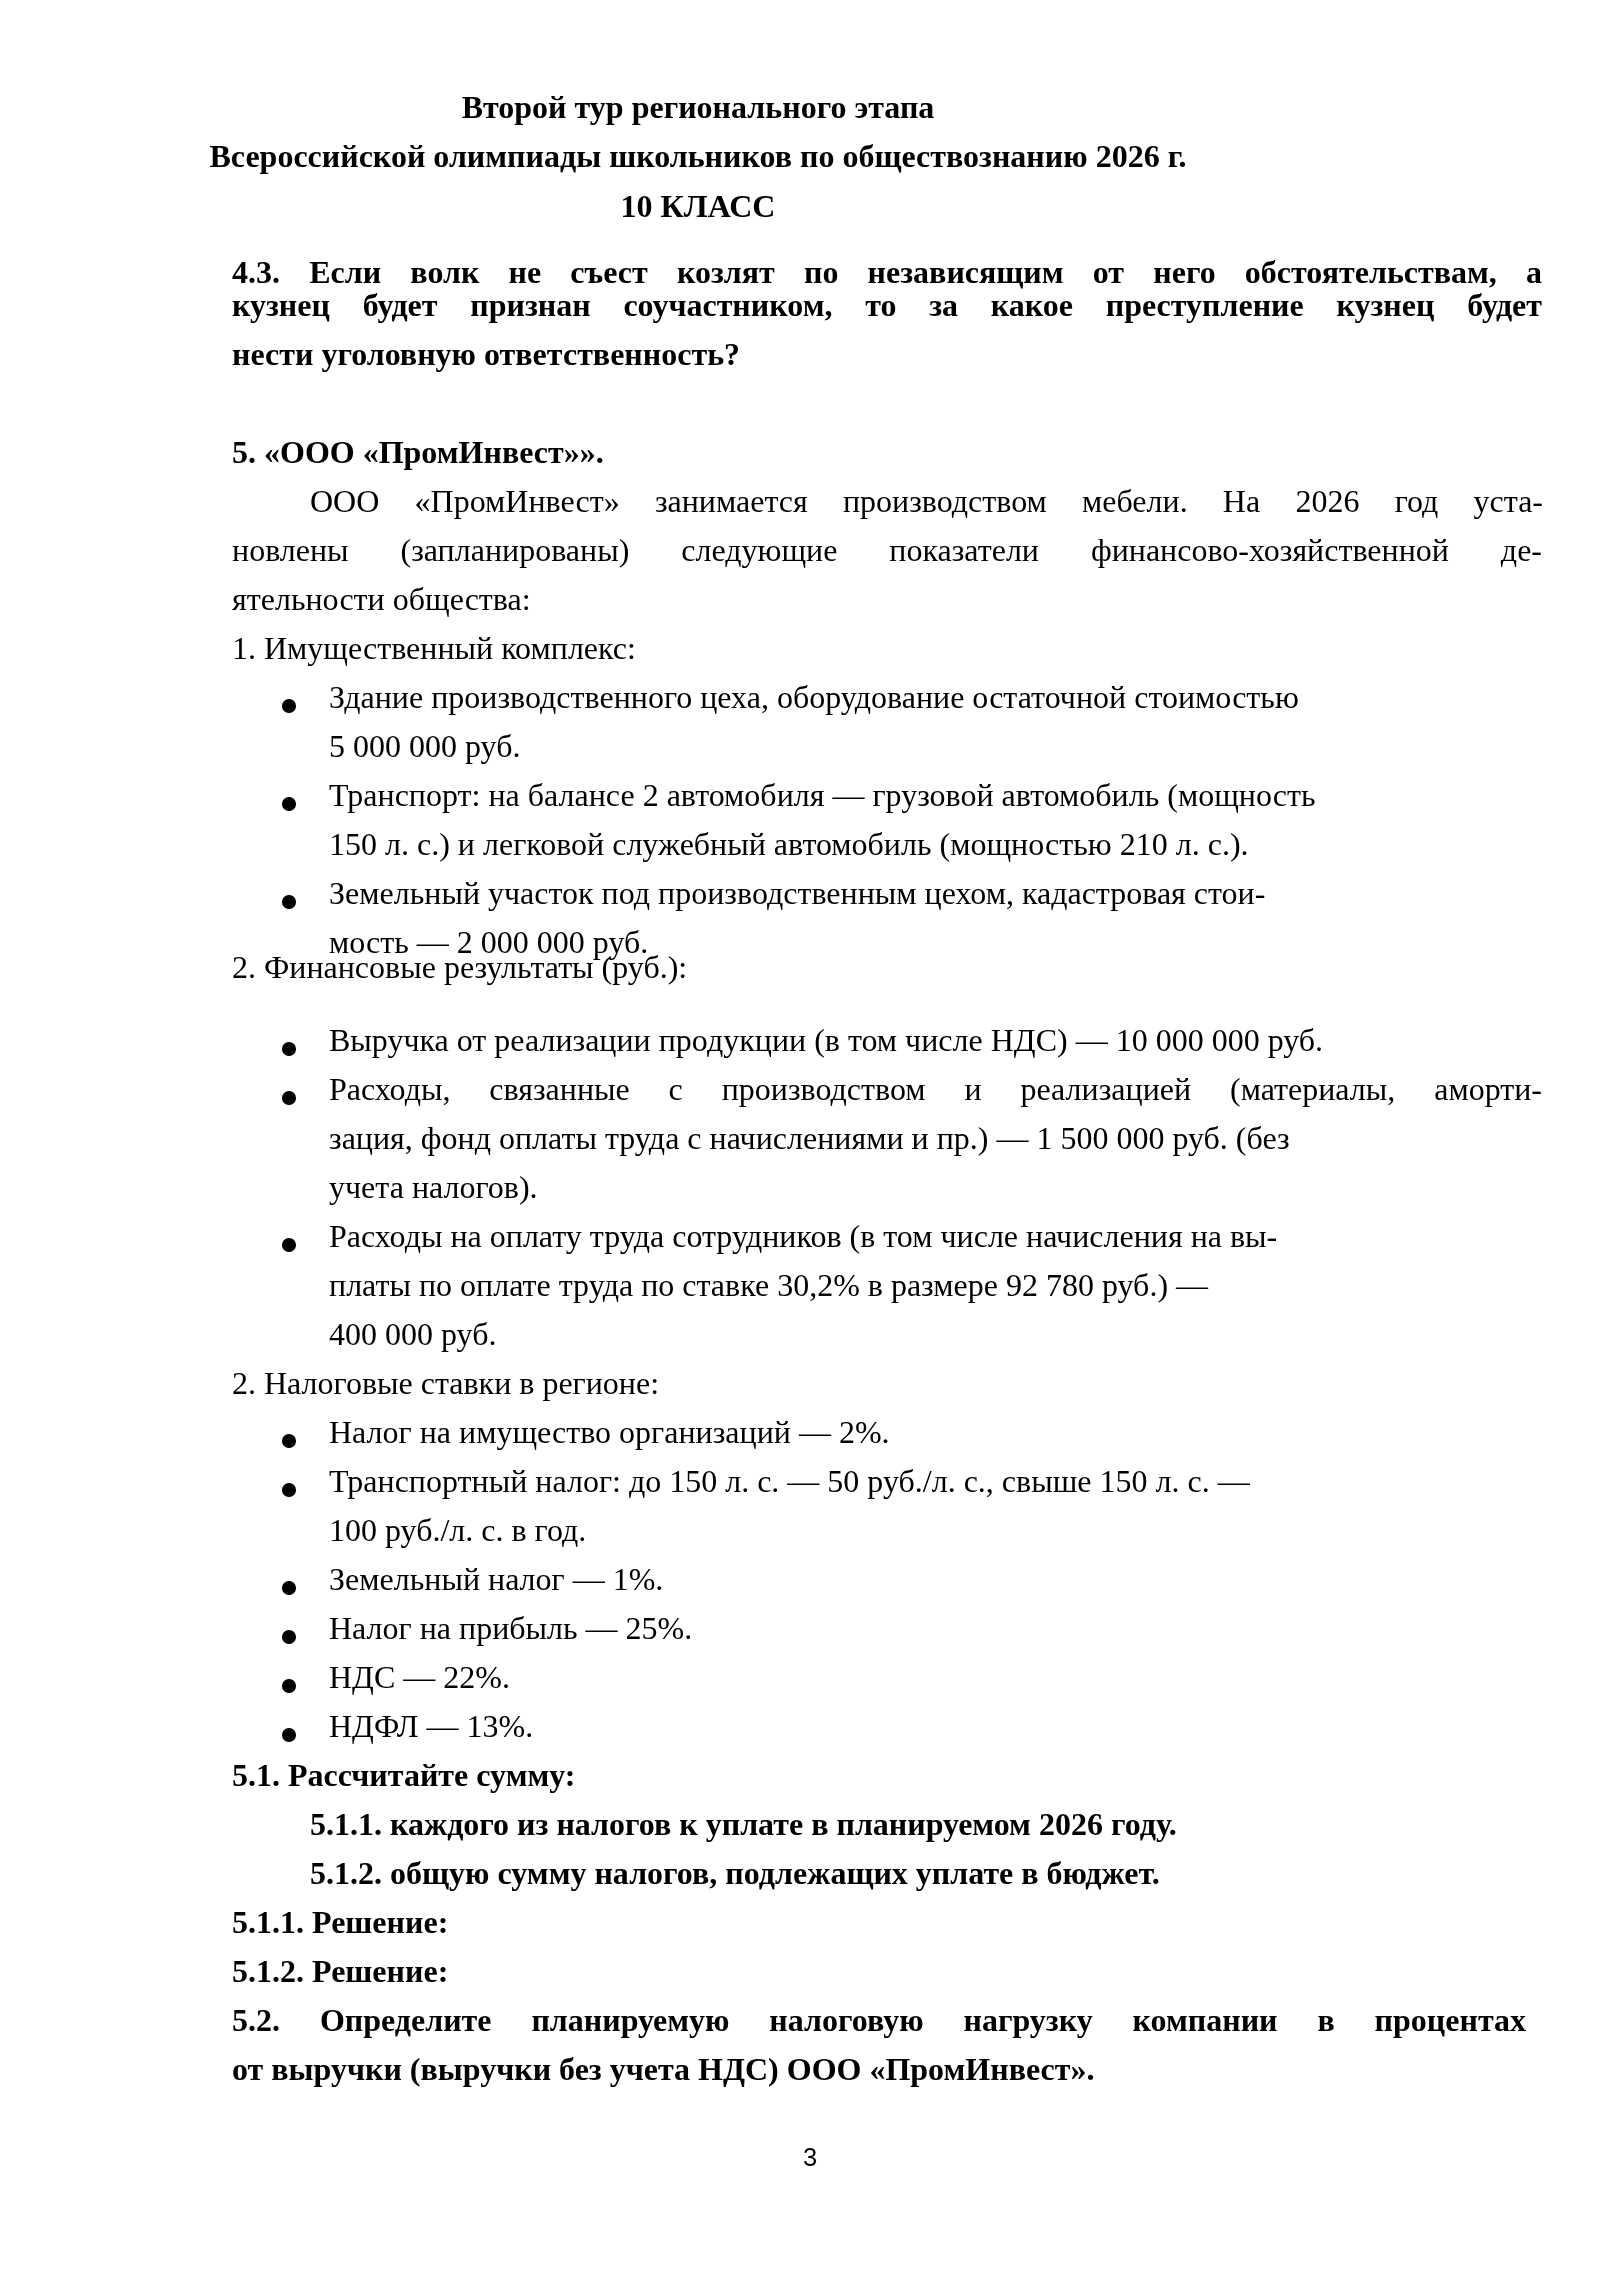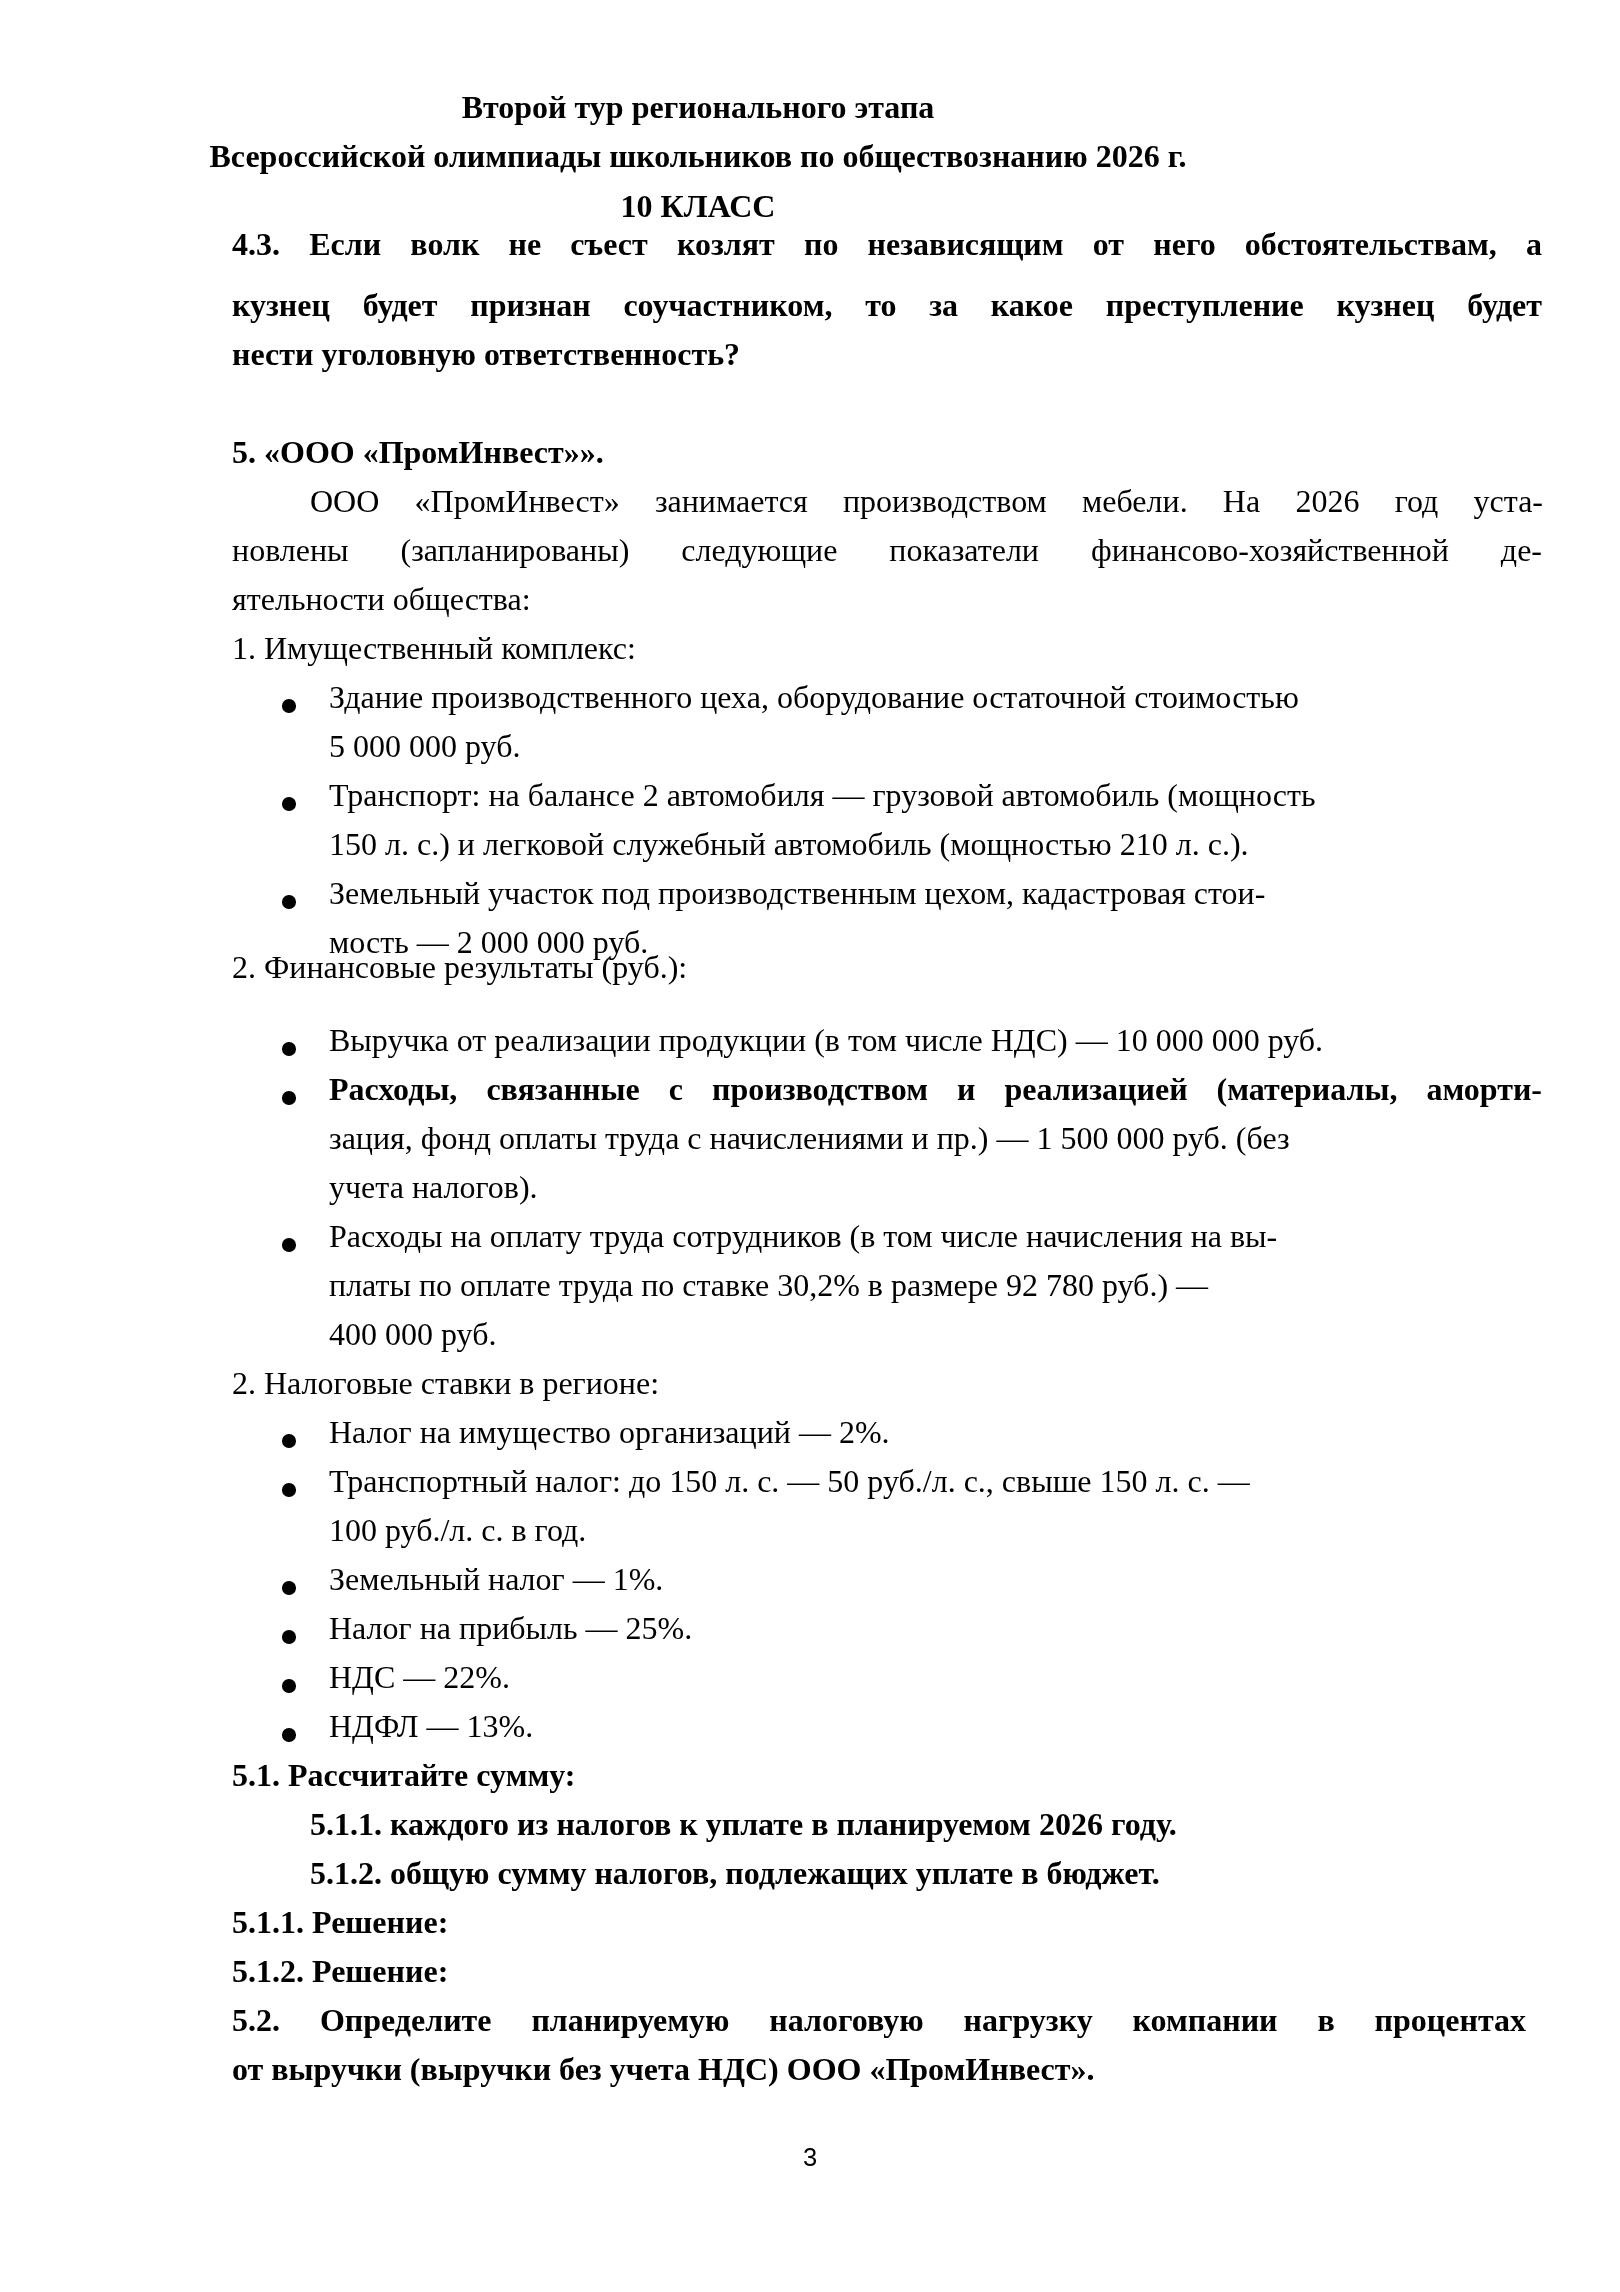--- a/index.html
+++ b/index.html
@@ -8,33 +8,33 @@
   .line { position: absolute; white-space: nowrap; font-size: 32px; line-height: 39px; }
   .b { font-weight: bold; }
   .center { left: 0; width: 1396px; text-align: center; }
   .l0 { left: 232px; }
   .l1 { left: 329px; }
   .lp { left: 310px; text-align: center; }
   .u { text-decoration-thickness: 2px; text-underline-offset: 3.9px; }
   .bullet { position: absolute; left: 282px; width: 13.7px; height: 13.7px; border-radius: 50%; background: #000; }
   .just { width: 1310px; text-align: justify; text-align-last: justify; }
   .justp { width: 1233px; text-align: justify; text-align-last: justify; }
-  .justb { width: 1213px; text-align: justify; text-align-last: justify; font-weight: bold; }
+  .justb { width: 1213px; text-align: justify; text-align-last: justify; }
   .pagenum { position: absolute; left: 0; width: 1620px; text-align: center; top: 2143px;
              font-family: "Liberation Sans", "DejaVu Sans", sans-serif; font-size: 25.5px; }
 </style>
 </head>
 <body>
 
 <div class="line b center" style="top:88px">Второй тур регионального этапа</div>
 <div class="line b center" style="top:137px">Всероссийской олимпиады школьников по обществознанию 2026 г.</div>
 <div class="line b center" style="top:187px">10 КЛАСС</div>
 
 <div>
-  <div class="line b l0 just" style="top:225px">4.3. Если волк не съест козлят по независящим от него обстоятельствам, а</div>
+  <div class="line b l0 just" style="top:253px">4.3. Если волк не съест козлят по независящим от него обстоятельствам, а</div>
   <div class="line b l0 just" style="top:286px">кузнец будет признан соучастником, то за какое преступление кузнец будет</div>
   <div class="line b l0" style="top:335px">нести уголовную ответственность?</div>
 </div>
 
 <div class="line b l0" style="top:433px">5. «ООО «ПромИнвест»».</div>
 
 <div>
   <div class="line lp justp" style="top:482px">ООО «ПромИнвест» занимается производством мебели. На 2026 год уста-</div>
   <div class="line l0 just" style="top:531px">новлены (запланированы) следующие показатели финансово-хозяйственной де-</div>
   <div class="line l0" style="top:580px">ятельности общества:</div>

